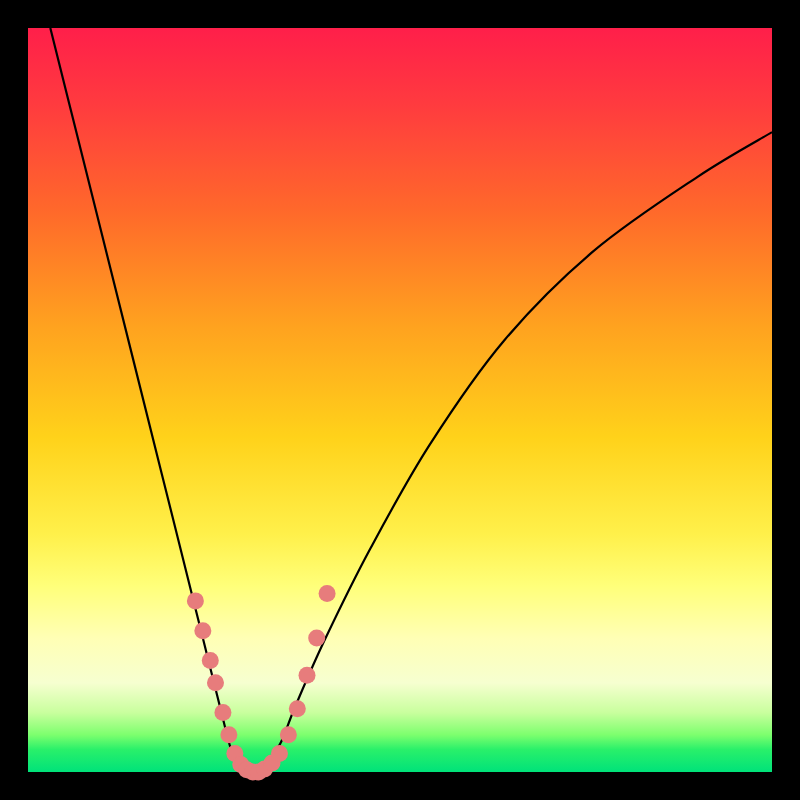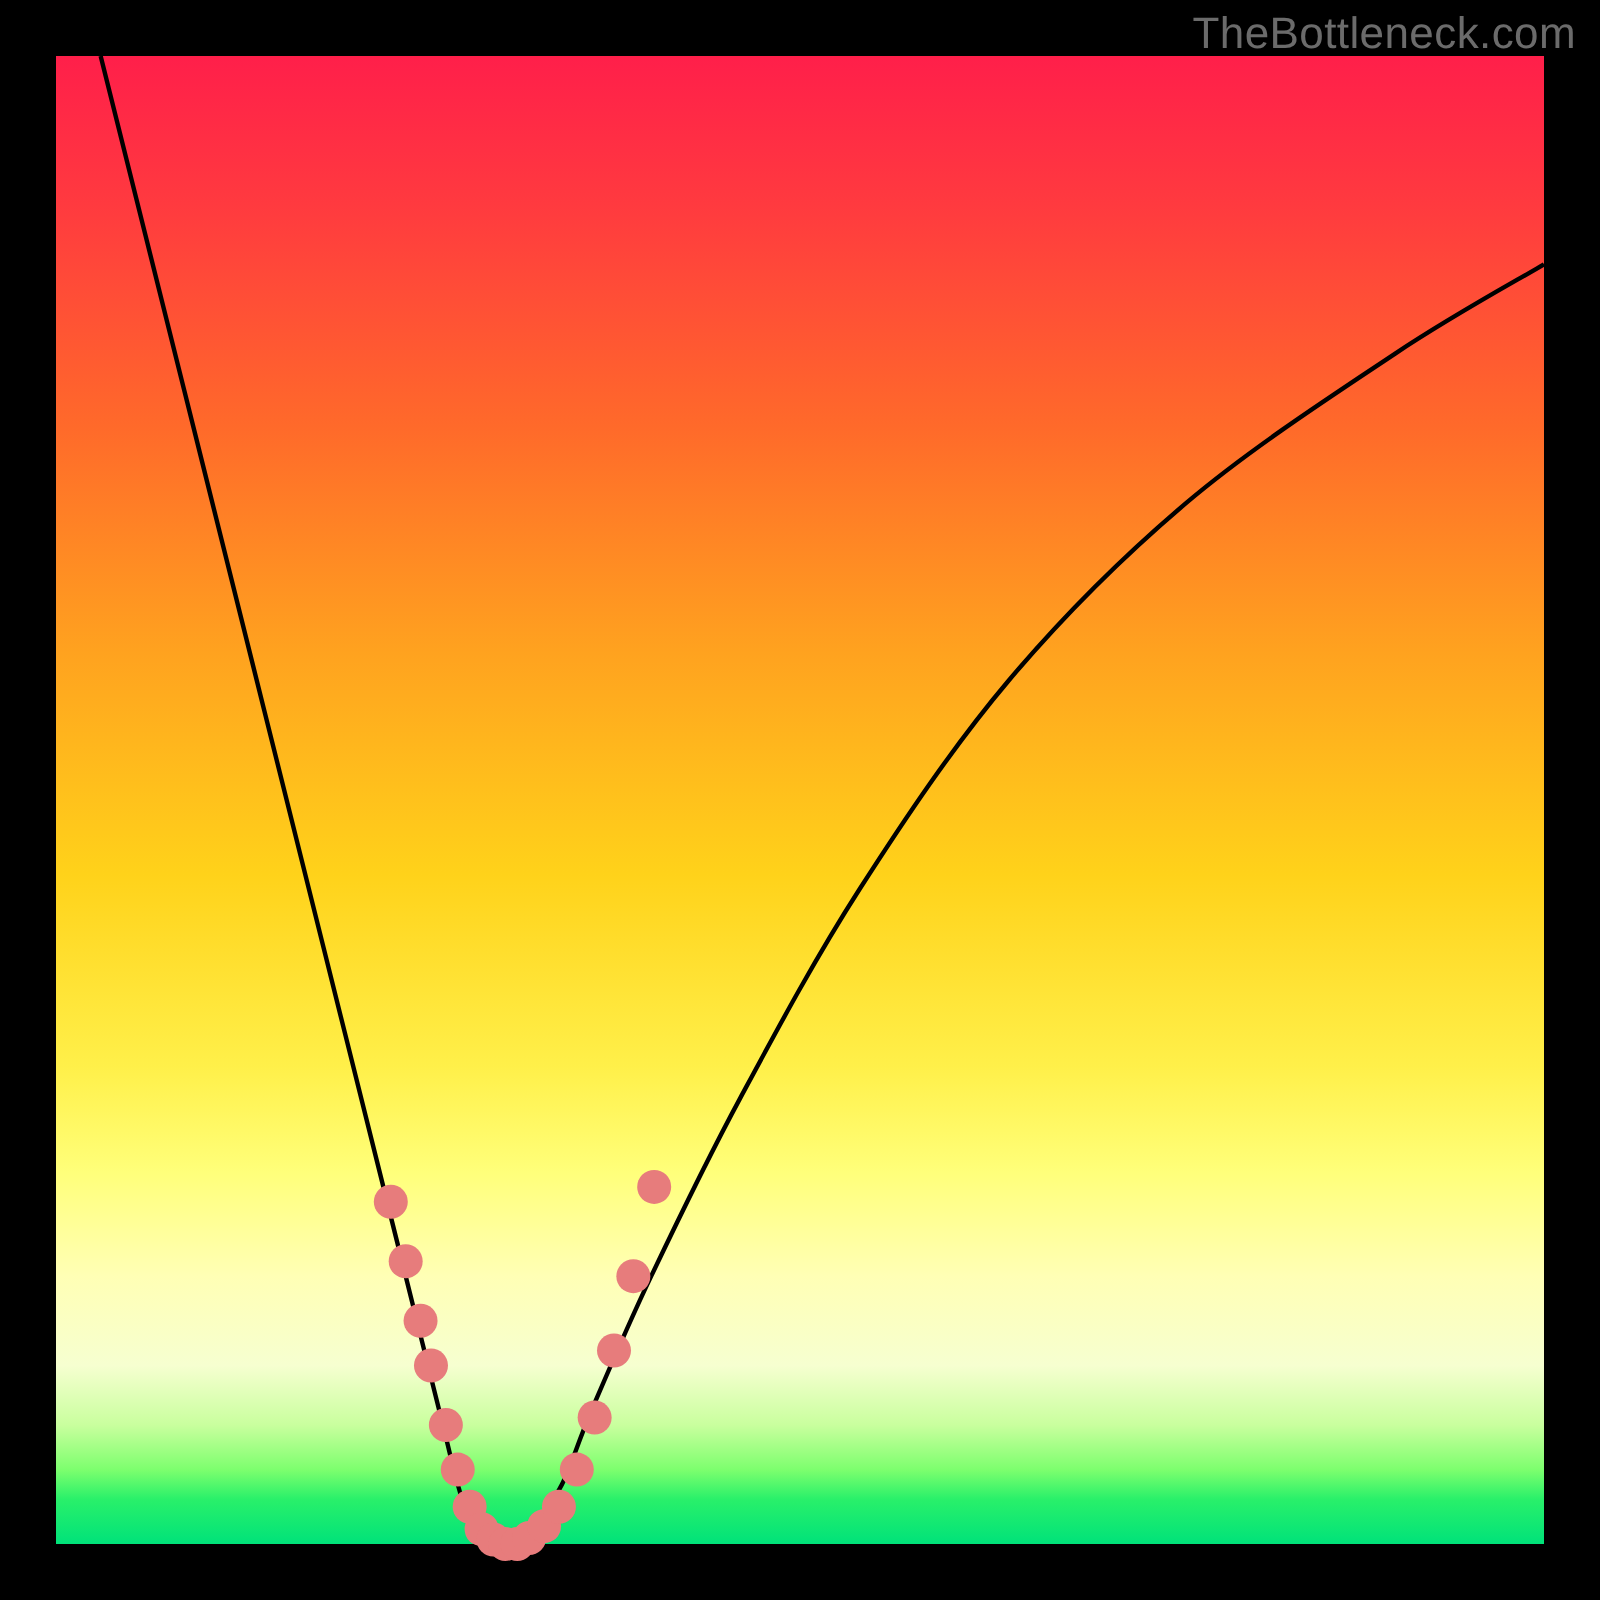--- a/index.html
+++ b/index.html
@@ -57,21 +57,20 @@
     width: 744px;
     height: 744px;
     overflow: visible;
   }
 </style>
 </head>
 <body>
 
 <div class="frame">
 
-  <div class="watermark">TheBottleneck.com</div>
 
   <div class="plot">
     <svg class="curve" viewBox="0 0 744 744">
       <path id="curve-path" fill="none" stroke="#000000" stroke-width="2.2" d="M 22.32 0 C 26.04 14.879999999999995, 35.96 54.55999999999997, 44.64 89.27999999999997 C 53.32 123.99999999999997, 64.48 168.64000000000004, 74.4 208.32000000000005 C 84.32000000000001 248.00000000000006, 94.24000000000001 287.67999999999995, 104.16000000000001 327.35999999999996 C 114.08000000000001 367.03999999999996, 123.99999999999999 406.71999999999997, 133.92 446.4 C 143.83999999999997 486.08, 156.24 535.6800000000001, 163.68 565.44 C 171.12 595.2, 173.6 605.12, 178.56 624.96 C 183.52 644.8000000000001, 189.72 669.6, 193.44 684.48 C 197.16 699.36, 198.40000000000003 705.5600000000001, 200.88000000000002 714.24 C 203.36 722.92, 205.84000000000003 731.5999999999999, 208.32000000000002 736.56 C 210.8 741.52, 213.28 742.76, 215.76 744 C 218.23999999999998 745.24, 220.72 744, 223.2 744 C 225.67999999999998 744, 228.15999999999997 745.24, 230.64 744 C 233.12 742.76, 234.36 741.52, 238.08 736.56 C 241.8 731.5999999999999, 248 724.16, 252.96 714.24 C 257.92 704.32, 260.4 694.4, 267.84 677.04 C 275.28 659.68, 285.20000000000005 636.12, 297.6 610.08 C 310 584.0400000000001, 324.88 553.04, 342.24 520.8 C 359.6 488.55999999999995, 379.44000000000005 451.35999999999996, 401.76000000000005 416.64 C 424.08000000000004 381.92, 448.88 344.72, 476.16 312.48 C 503.44000000000005 280.24, 533.2 250.48000000000005, 565.44 223.20000000000005 C 597.6800000000001 195.92000000000004, 639.84 168.63999999999996, 669.6 148.79999999999995 C 699.36 128.95999999999995, 731.6 111.59999999999997, 744 104.15999999999997"></path>
       <g id="markers">
           <circle cx="167.4" cy="572.88" r="8.5" fill="#e77c7c"></circle>
           <circle cx="174.84" cy="602.64" r="8.5" fill="#e77c7c"></circle>
           <circle cx="182.28" cy="632.4" r="8.5" fill="#e77c7c"></circle>
           <circle cx="187.488" cy="654.72" r="8.5" fill="#e77c7c"></circle>
           <circle cx="194.928" cy="684.48" r="8.5" fill="#e77c7c"></circle>

